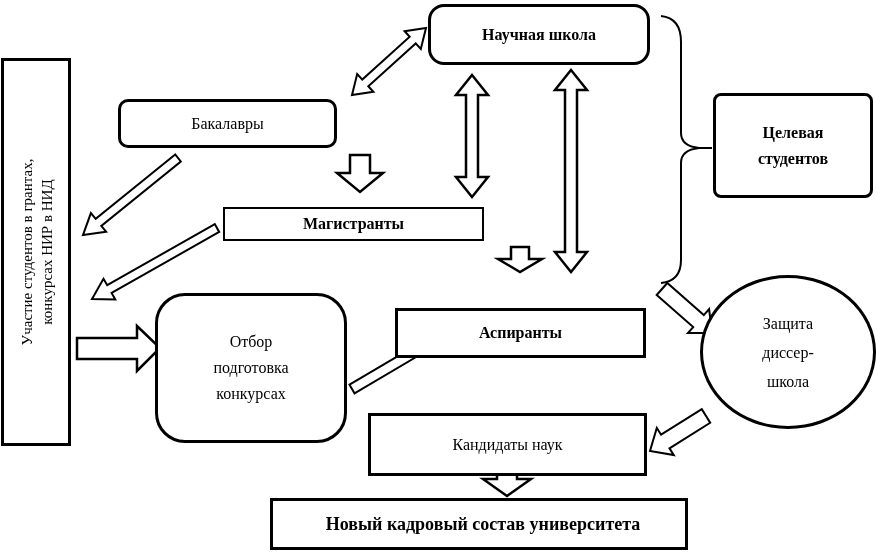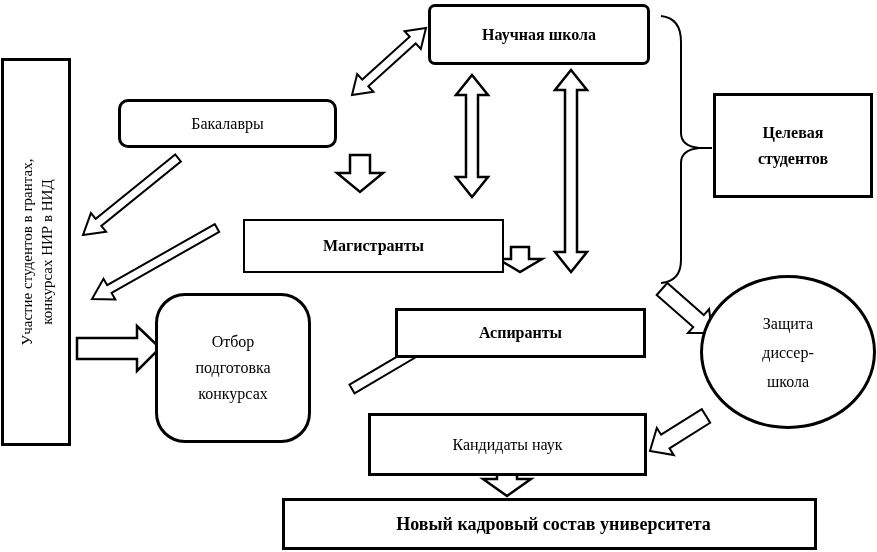--- a/index.html
+++ b/index.html
@@ -3,29 +3,29 @@
 <meta charset="utf-8">
 <style>
   html,body{margin:0;padding:0;background:#fff;}
   #canvas{position:relative;width:877px;height:552px;background:#fff;overflow:hidden;
           font-family:"Liberation Serif","DejaVu Serif",serif;color:#000;}
   #arrows{position:absolute;left:0;top:0;width:877px;height:552px;}
   .node{position:absolute;box-sizing:border-box;background:#fff;border:3px solid #000;
         display:flex;flex-direction:column;align-items:center;justify-content:center;
         text-align:center;font-size:16px;line-height:26px;}
   .bold{font-weight:bold;}
-  .n-school{left:428px;top:4px;width:222px;height:61px;border-radius:7px;}
+  .n-school{left:428px;top:4px;width:222px;height:61px;border-radius:16px;}
   .n-bachelors{left:118px;top:99px;width:219px;height:49px;border-radius:10px;}
-  .n-target{left:713px;top:93px;width:160px;height:105px;}
-  .n-masters{left:223px;top:219px;width:261px;height:54px;border-width:2px;margin-left:20px;}
+  .n-target{left:713px;top:93px;width:160px;height:105px;border-radius:8px;}
+  .n-masters{left:223px;top:207px;width:261px;height:34px;border-width:2px;}
   .n-postgrad{left:395px;top:272px;width:251px;height:50px;margin-top:36px;}
-  .n-talent{left:155px;top:293px;width:156px;height:150px;border-radius:30px;align-items:center;}
+  .n-talent{left:155px;top:293px;width:192px;height:150px;border-radius:30px;align-items:center;}
   .n-defense{left:700px;top:275px;width:176px;height:154px;border-radius:50%;line-height:29px;}
   .n-candidates{left:368px;top:413px;width:279px;height:63px;}
-  .n-newstaff{left:282px;top:498px;width:535px;height:52px;font-size:18px;padding-left:8px;}
+  .n-newstaff{left:270px;top:498px;width:418px;height:52px;font-size:18px;padding-left:8px;}
   .n-vbox{left:1px;top:58px;width:70px;height:388px;}
   .vtext{position:absolute;left:2px;top:0;width:382px;height:62px;
          transform:rotate(-90deg) translateX(-382px);transform-origin:0 0;
          display:flex;flex-direction:column;align-items:center;justify-content:center;
          font-size:15px;line-height:20px;text-align:center;}
   .lbl{display:block;}
 </style>
 </head>
 <body>
 

